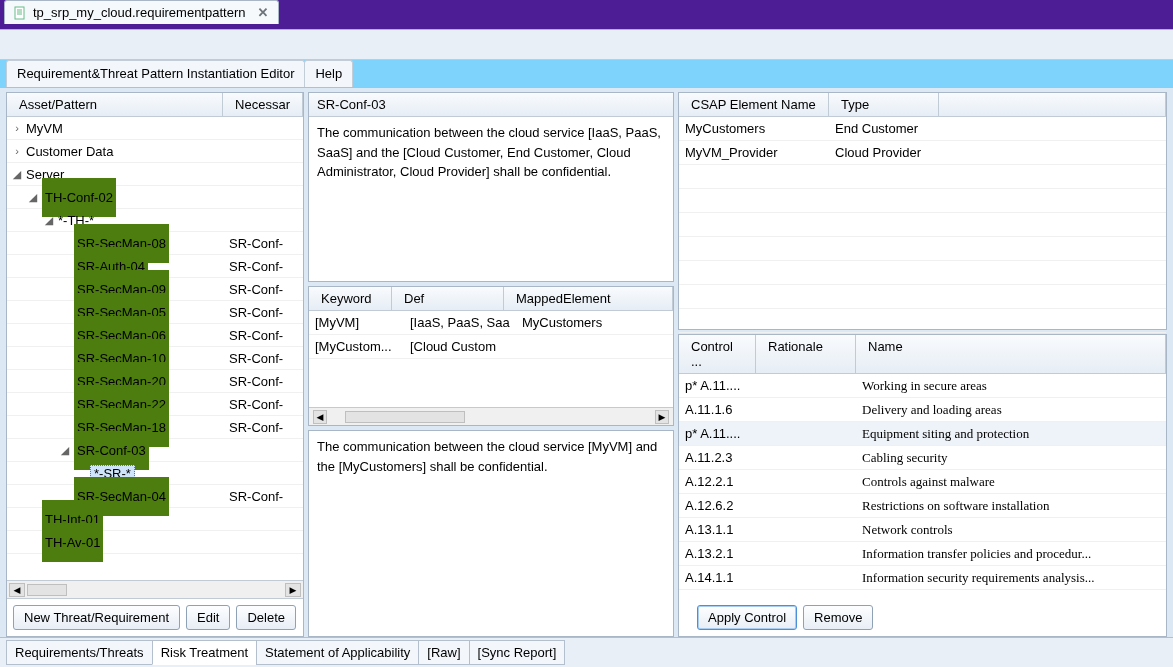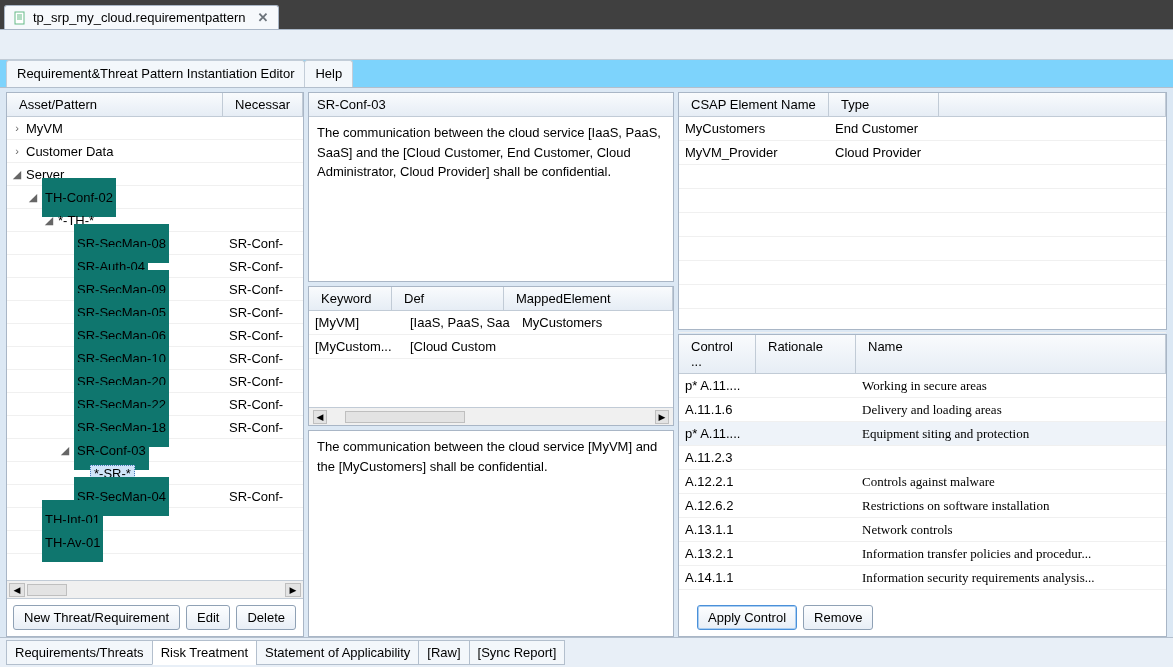--- a/index.html
+++ b/index.html
@@ -10,24 +10,24 @@
     width: 1173px;
     height: 667px;
     overflow: hidden;
     color: #000;
   }
   .window { width: 100%; height: 100%; display: flex; flex-direction: column; }
 
   
   .tabstrip {
     height: 30px;
-    background: #404040;
+    background: #4c1d95;
     border-bottom: 1px solid #a9b6c6;
     display: flex;
-    align-items: flex-end;
+    align-items: flex-start;
   }
   .filetab {
     background: #f6f9fc;
     border: 1px solid #a9b6c6;
     border-bottom: none;
     padding: 4px 10px 4px 8px;
     display: flex;
     align-items: center;
     gap: 6px;
     border-radius: 3px 3px 0 0;
@@ -89,21 +89,21 @@
     height:23px;
     border-bottom:1px solid #f0f0f0;
   }
   .trow .lab {
     display:flex; align-items:center; gap:3px;
     white-space:nowrap; overflow:hidden;
   }
   .trow .c1 { width:218px; padding-left:4px; overflow:hidden; }
   .trow .c2 { width:72px; padding-left:4px; overflow:hidden; white-space:nowrap; }
   .exp { width:12px; display:inline-block; color:#666; font-size:11px; text-align:center;}
-  .hi { background:#0f766e; padding:12px 3px; }
+  .hi { background:#4d7c0f; padding:12px 3px; }
   .sel { background:#cfe4f9; border:1px dotted #4a7abc; padding:0 3px; }
 
   .left .scroll {
     height:18px; background:#f0f0f0; border-top:1px solid #c1cbd6;
     display:flex; align-items:center; gap:2px; padding:0 2px;
   }
   .scroll .arrow { width:16px; height:14px; background:#e3e3e3; border:1px solid #bfbfbf; display:flex;align-items:center;justify-content:center;font-size:9px;}
   .scroll .thumb { width:40px; height:12px; background:#e3e3e3; border:1px solid #bfbfbf;}
   .left .btnrow { padding:6px; display:flex; gap:6px; border-top:1px solid #c1cbd6;}
   .btn {
@@ -496,20 +496,21 @@
               <div>Delivery and loading areas</div>
             </div>
             <div class="ctrlrow hl">
               <div>p* A.11....</div>
               <div></div>
               <div>Equipment siting and protection</div>
             </div>
             <div class="ctrlrow">
               <div>A.11.2.3</div>
               <div></div>
+              <div>Cabling security</div>
             </div>
             <div class="ctrlrow">
               <div>A.12.2.1</div>
               <div></div>
               <div>Controls against malware</div>
             </div>
             <div class="ctrlrow">
               <div>A.12.6.2</div>
               <div></div>
               <div>Restrictions on software installation</div>

